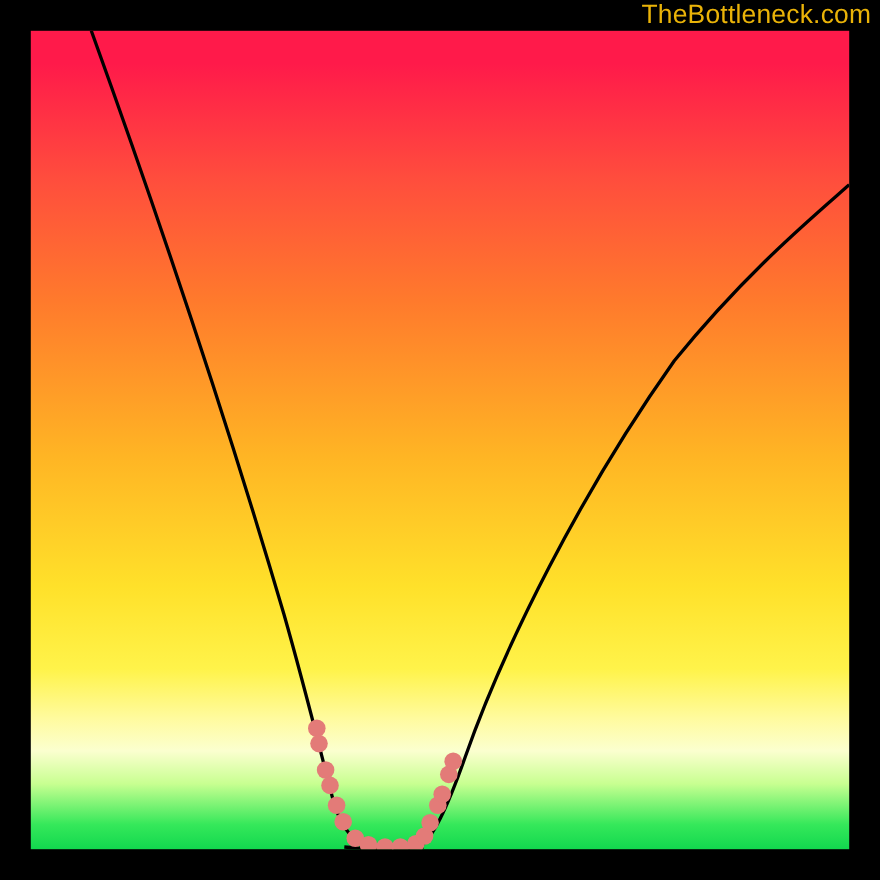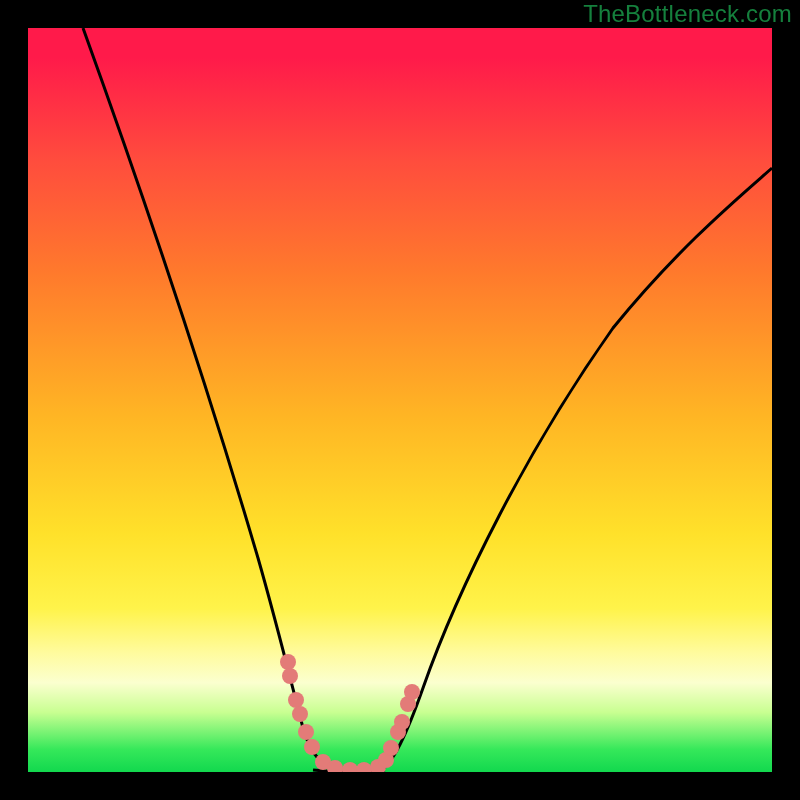--- a/index.html
+++ b/index.html
@@ -46,21 +46,21 @@
     top: 0;
     width: 744px;
     height: 744px;
   }
   .watermark {
     position: absolute;
     top: 0;
     right: 8px;
     font-size: 24px;
     font-weight: 400;
-    color: #15803d;
+    color: #eab308;
     letter-spacing: 0.2px;
   }
 </style>
 </head>
 <body>
 
 <div class="frame">
   <div class="plot">
     <svg class="curves" viewBox="0 0 744 744" preserveAspectRatio="none">
       <g>

